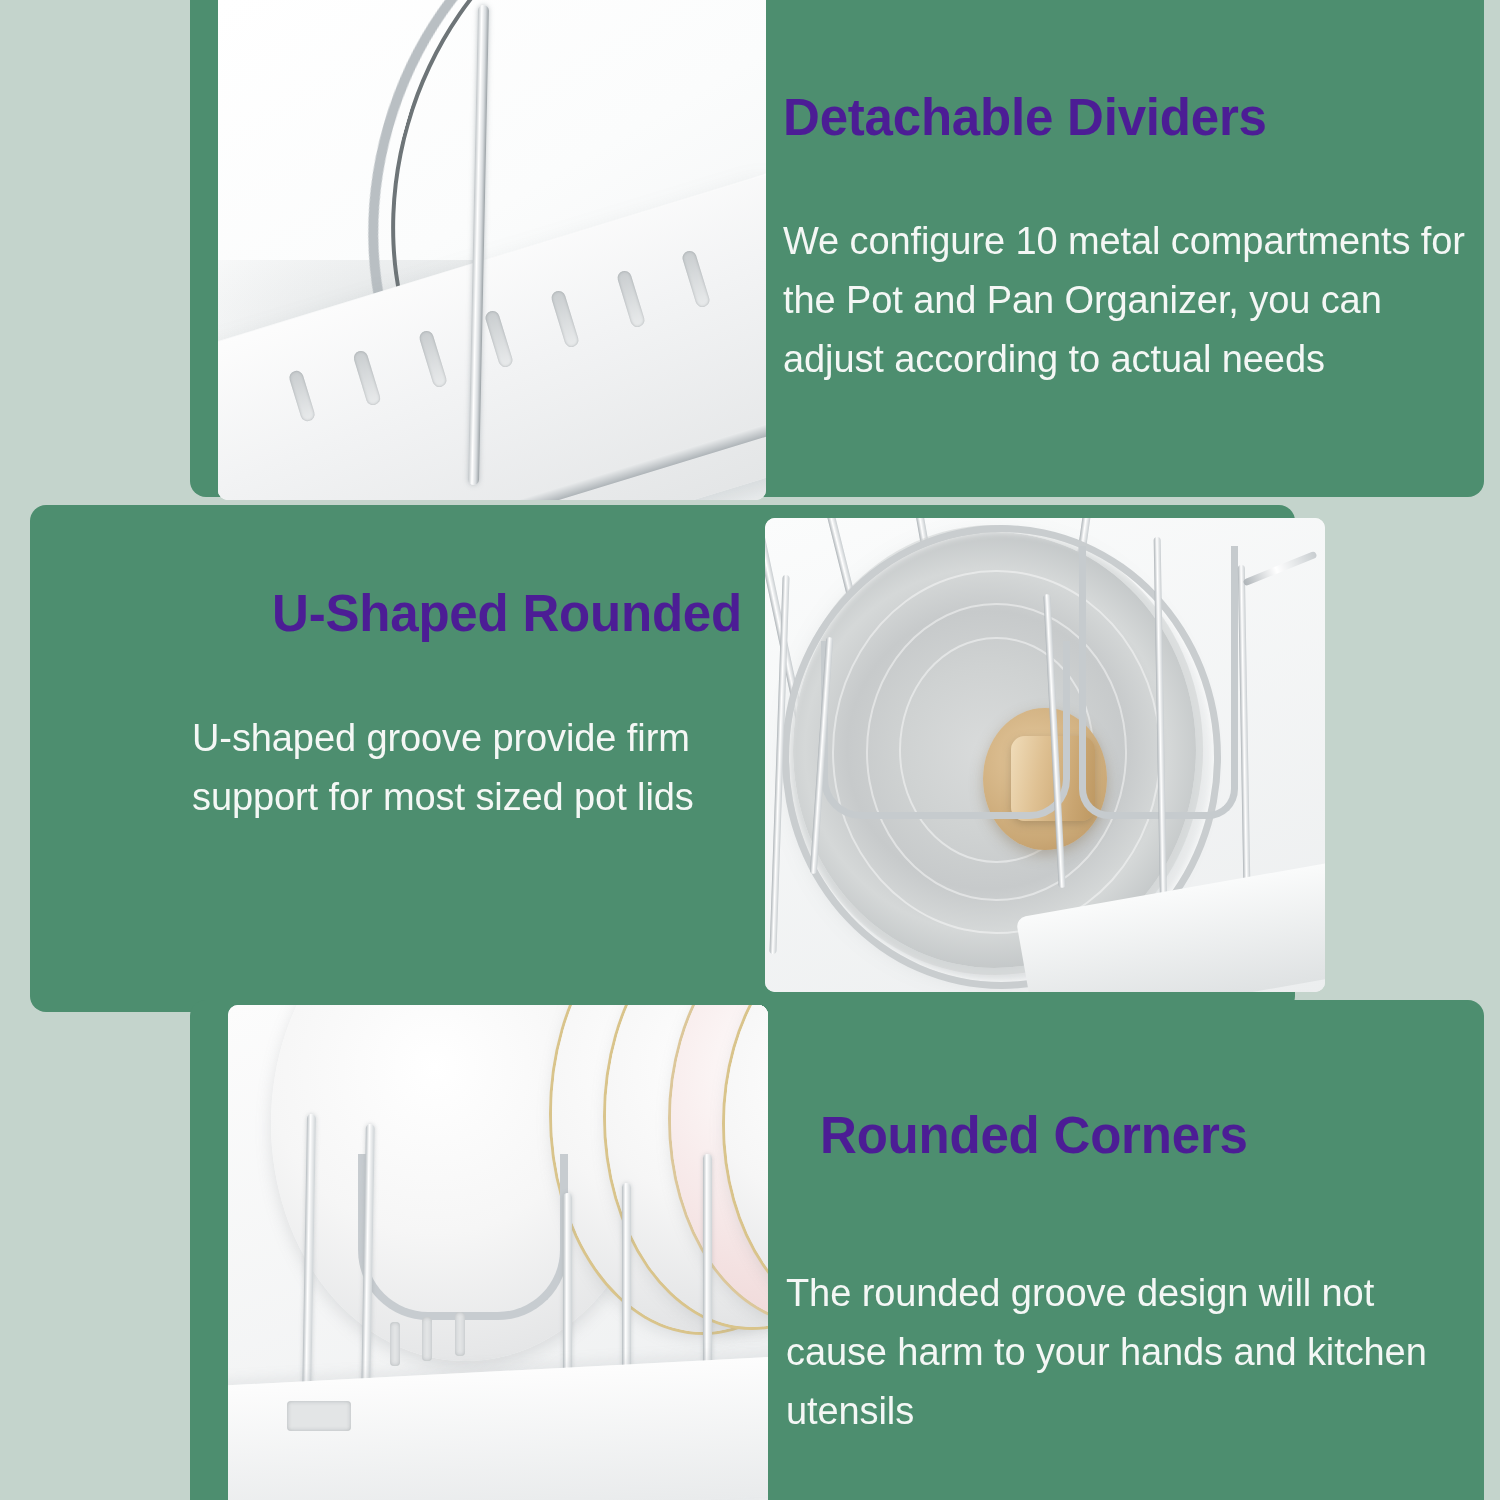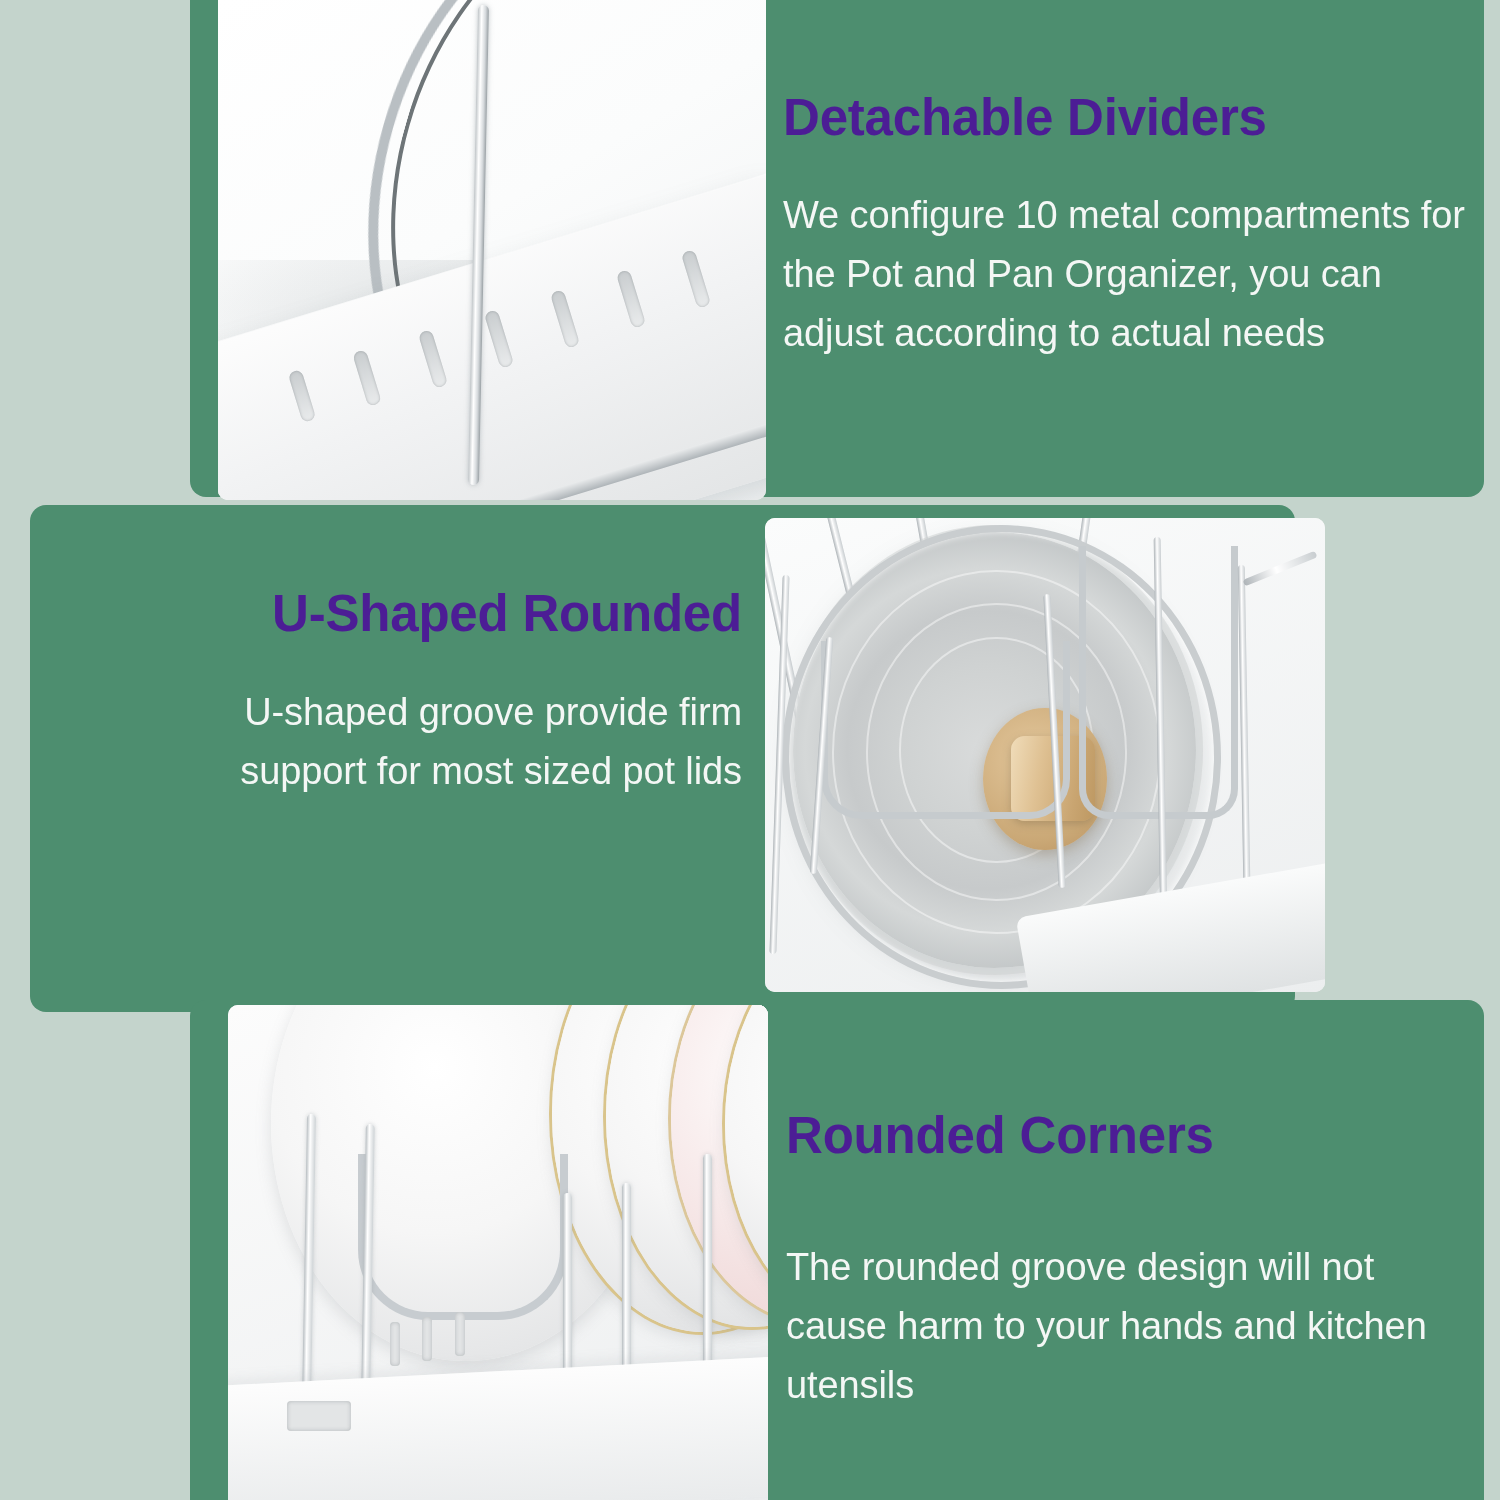--- a/index.html
+++ b/index.html
@@ -26,38 +26,39 @@
     line-height:1.0;
     white-space:nowrap;
   }
   .body{
     position:absolute;
     color:#f4f7f5;
     font-size:38px;
     font-weight:400;
     line-height:59px;
     letter-spacing:-0.1px;
+    margin-top:26px;
   }
 
   
   #card1{left:190px;top:-14px;width:1294px;height:511px;border-radius:0 0 16px 16px;}
   #photo1{left:218px;top:0px;width:548px;height:500px;border-radius:0 0 10px 10px;}
   #h1{left:783px;top:92px;}
   #b1{left:783px;top:186px;width:700px;}
 
   
   #card2{left:30px;top:505px;width:1265px;height:507px;border-radius:16px;}
   #photo2{left:765px;top:518px;width:560px;height:474px;border-radius:10px;}
   #h2{left:0px;top:588px;width:742px;text-align:right;}
-  #b2{left:192px;top:683px;width:550px;text-align:right;}
+  #b2{left:192px;top:683px;width:550px;text-align:left;}
 
   
   #card3{left:190px;top:1000px;width:1294px;height:514px;border-radius:16px 16px 0 0;}
   #photo3{left:228px;top:1005px;width:540px;height:495px;border-radius:10px 10px 0 0;}
-  #h3{left:786px;top:1110px;text-align:center;}
+  #h3{left:820px;top:1110px;text-align:center;}
   #b3{left:786px;top:1238px;width:690px;}
 
   
   .p1-bg{position:absolute;inset:0;background:
       linear-gradient(150deg,#ffffff 0%,#fbfcfc 45%,#eef0f1 100%);}
   .p1-shadow{position:absolute;left:-4%;top:52%;width:115%;height:55%;
       background:radial-gradient(ellipse at 40% 30%,rgba(150,158,162,.30),rgba(150,158,162,0) 62%);}
   .p1-base{position:absolute;left:-6%;top:52%;width:118%;height:58%;
       background:linear-gradient(175deg,#fdfdfd 0%,#f2f3f4 40%,#e3e5e6 100%);
       transform:rotate(-17deg);border-radius:22px;

